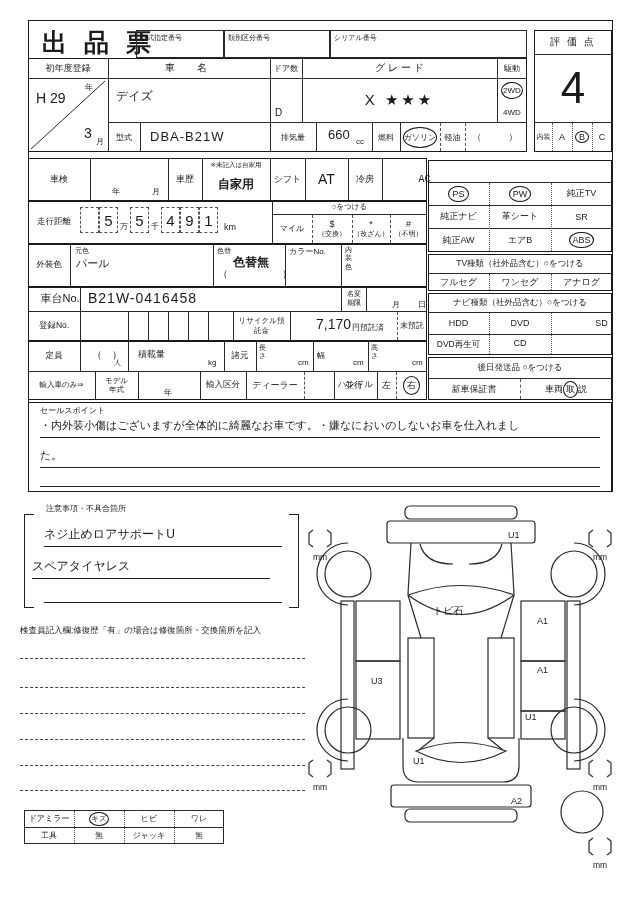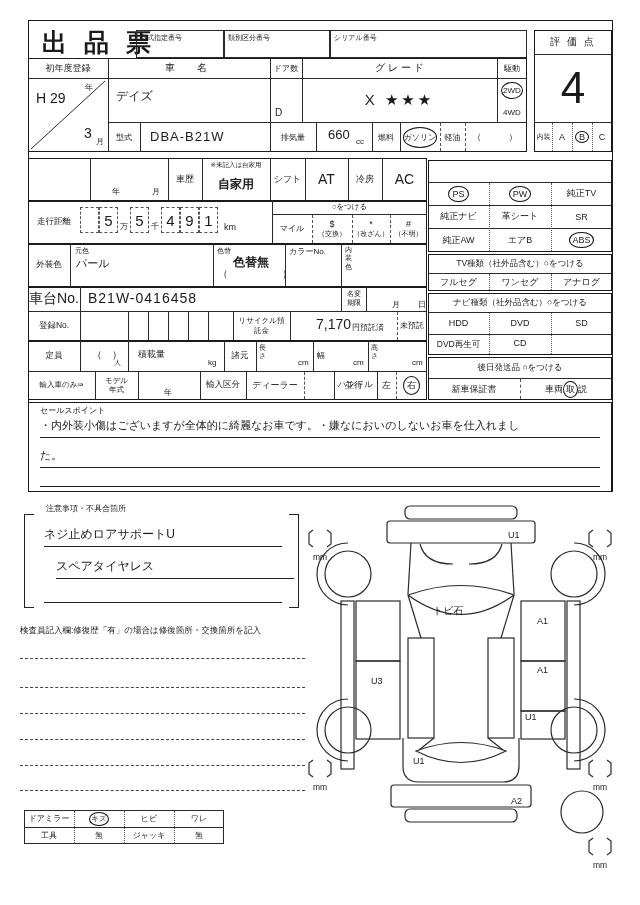--- a/index.html
+++ b/index.html
@@ -117,29 +117,30 @@
   <div class="abs hl2" style="left:29px;top:340px;width:397px;"></div>
   <div class="abs hl" style="left:29px;top:371px;width:397px;"></div>
 
   <div class="abs vl" style="left:90px;top:159px;height:41px;"></div>
   <div class="abs vl" style="left:168px;top:159px;height:41px;"></div>
   <div class="abs vl" style="left:202px;top:159px;height:41px;"></div>
   <div class="abs vl" style="left:270px;top:159px;height:41px;"></div>
   <div class="abs vl" style="left:305px;top:159px;height:41px;"></div>
   <div class="abs vl" style="left:348px;top:159px;height:41px;"></div>
   <div class="abs vl" style="left:382px;top:159px;height:41px;"></div>
+  <div class="abs cc" style="left:28px;top:158px;width:62px;height:42px;font-size:9px;">車検</div>
   <div class="abs" style="left:112px;top:186px;font-size:8px;">年</div>
   <div class="abs" style="left:152px;top:186px;font-size:8px;">月</div>
   <div class="abs cc" style="left:168px;top:158px;width:34px;height:42px;font-size:9px;">車歴</div>
   <div class="abs cc" style="left:202px;top:160px;width:68px;height:10px;font-size:6.5px;">※未記入は自家用</div>
   <div class="abs cc" style="left:202px;top:170px;width:68px;height:28px;font-size:12px;font-weight:bold;">自家用</div>
   <div class="abs cc" style="left:270px;top:158px;width:35px;height:42px;font-size:9px;">シフト</div>
   <div class="abs cc" style="left:305px;top:158px;width:43px;height:42px;font-size:14px;">AT</div>
   <div class="abs cc" style="left:348px;top:158px;width:34px;height:42px;font-size:9px;">冷房</div>
-  <div class="abs cc" style="left:382px;top:158px;width:45px;height:42px;font-size:14px;">AC</div>
+  <div class="abs cc" style="left:402px;top:158px;width:45px;height:42px;font-size:10px;font-family:Liberation Mono, monospace;">AC</div>
 
   <div class="abs cc" style="left:28px;top:200px;width:52px;height:43px;font-size:8.5px;">走行距離</div>
   <div class="abs" style="left:80px;top:207px;display:flex;align-items:flex-end;">
     <span class="dbox"></span>
       <span class="dbox">5</span>
     <span style="font-size:8px;margin:0 2px 1px 2px;">万</span>
     <span class="dbox">5</span>
     <span style="font-size:8px;margin:0 2px 1px 2px;">千</span>
     <span class="dbox">4</span>
       <span class="dbox">9</span>
@@ -175,21 +176,21 @@
   <div class="abs" style="left:76px;top:256px;font-size:11px;">パール</div>
   <div class="abs" style="left:217px;top:246px;font-size:7px;">色替</div>
   <div class="abs" style="left:233px;top:254px;font-size:12px;font-weight:bold;">色替無</div>
   <div class="abs" style="left:218px;top:267px;font-size:10px;letter-spacing:6px;">（　　　）</div>
   <div class="abs" style="left:289px;top:246px;font-size:8px;">カラーNo.</div>
   <div class="abs" style="left:345px;top:246px;width:9px;font-size:7px;line-height:1.2;">内装色</div>
 
   <div class="abs vl" style="left:80px;top:286px;height:25px;"></div>
   <div class="abs vl" style="left:341px;top:286px;height:25px;"></div>
   <div class="abs vl" style="left:366px;top:286px;height:25px;"></div>
-  <div class="abs cc" style="left:28px;top:286px;width:52px;height:25px;font-size:14px;">車台No.</div>
+  <div class="abs cc" style="left:34px;top:286px;width:52px;height:25px;font-size:11px;">車台No.</div>
   <div class="abs" style="left:88px;top:290px;font-size:14px;letter-spacing:1px;">B21W-0416458</div>
   <div class="abs cc" style="left:342px;top:286px;width:24px;height:25px;font-size:7px;line-height:1.2;">
       <span style="width:16px;">名変期限</span>
     </div>
   <div class="abs" style="left:392px;top:299px;font-size:8px;">月</div>
   <div class="abs" style="left:418px;top:299px;font-size:8px;">日</div>
 
   <div class="abs vl" style="left:80px;top:311px;height:29px;"></div>
   <div class="abs vl" style="left:128px;top:311px;height:29px;"></div>
   <div class="abs vl" style="left:148px;top:311px;height:29px;"></div>
@@ -280,21 +281,21 @@
   <div class="abs cc" style="left:551px;top:273px;width:61px;height:18px;font-size:9px;">アナログ</div>
 
   <div class="abs b2" style="left:428px;top:293px;width:184px;height:62px;"></div>
   <div class="abs cc" style="left:428px;top:293px;width:184px;height:19px;font-size:8.5px;">ナビ種類（社外品含む）○をつける</div>
   <div class="abs hl" style="left:429px;top:312px;width:182px;"></div>
   <div class="abs hl" style="left:429px;top:334px;width:182px;"></div>
   <div class="abs vdot" style="left:489px;top:313px;height:41px;"></div>
   <div class="abs vdot" style="left:551px;top:313px;height:41px;"></div>
   <div class="abs cc" style="left:428px;top:312px;width:61px;height:22px;font-size:9px;">HDD</div>
   <div class="abs cc" style="left:489px;top:312px;width:62px;height:22px;font-size:9px;">DVD</div>
-  <div class="abs cc" style="left:551px;top:312px;width:61px;height:22px;font-size:9px;">SD</div>
+  <div class="abs cc" style="left:571px;top:312px;width:61px;height:22px;font-size:9px;">SD</div>
   <div class="abs cc" style="left:428px;top:334px;width:61px;height:21px;font-size:8.5px;">DVD再生可</div>
   <div class="abs cc" style="left:489px;top:334px;width:62px;height:17px;font-size:9px;">CD</div>
   <div class="abs cc" style="left:551px;top:334px;width:61px;height:21px;font-size:9px;"></div>
 
   <div class="abs b2" style="left:428px;top:357px;width:184px;height:43px;"></div>
   <div class="abs cc" style="left:428px;top:357px;width:184px;height:21px;font-size:8.5px;">後日発送品 ○をつける</div>
   <div class="abs hl" style="left:429px;top:378px;width:182px;"></div>
   <div class="abs vdash" style="left:520px;top:379px;height:20px;"></div>
   <div class="abs cc" style="left:428px;top:378px;width:92px;height:22px;font-size:9px;">新車保証書</div>
   <div class="abs cc" style="left:520px;top:378px;width:92px;height:22px;font-size:9px;">
@@ -306,21 +307,21 @@
   <div class="abs b2" style="left:28px;top:402px;width:584px;height:90px;"></div>
   <div class="abs" style="left:40px;top:405px;font-size:8px;">セールスポイント</div>
   <div class="abs ul" style="left:40px;top:418px;width:560px;height:19px;font-size:11px;">・内外装小傷はございますが全体的に綺麗なお車です。・嫌なにおいのしないお車を仕入れまし</div>
   <div class="abs ul" style="left:40px;top:448px;width:560px;height:19px;font-size:11px;">た。</div>
   <div class="abs ul" style="left:40px;top:478px;width:560px;height:8px;"></div>
 
   <div class="abs" style="left:46px;top:503px;font-size:8px;">注意事項・不具合箇所</div>
   <div class="abs" style="left:24px;top:514px;width:9px;height:92px;border-left:1.5px solid #222;border-top:1.5px solid #222;border-bottom:1.5px solid #222;"></div>
   <div class="abs" style="left:289px;top:514px;width:9px;height:92px;border-right:1.5px solid #222;border-top:1.5px solid #222;border-bottom:1.5px solid #222;"></div>
   <div class="abs ul" style="left:44px;top:526px;width:238px;height:20px;font-size:12px;">ネジ止めロアサポートU</div>
-  <div class="abs ul" style="left:56px;top:558px;width:238px;height:20px;font-size:12px;">スペアタイヤレス</div>
+  <div class="abs ul" style="left:32px;top:558px;width:238px;height:20px;font-size:12px;">スペアタイヤレス</div>
   <div class="abs ul" style="left:44px;top:592px;width:238px;height:10px;"></div>
 
   <div class="abs" style="left:20px;top:625px;font-size:8.5px;">検査員記入欄:修復歴「有」の場合は修復箇所・交換箇所を記入</div>
   <div class="abs hdash" style="left:20px;top:658px;width:285px;"></div>
   <div class="abs hdash" style="left:20px;top:687px;width:285px;"></div>
   <div class="abs hdash" style="left:20px;top:713px;width:285px;"></div>
   <div class="abs hdash" style="left:20px;top:739px;width:285px;"></div>
   <div class="abs hdash" style="left:20px;top:765px;width:285px;"></div>
   <div class="abs hdash" style="left:20px;top:790px;width:285px;"></div>
 

